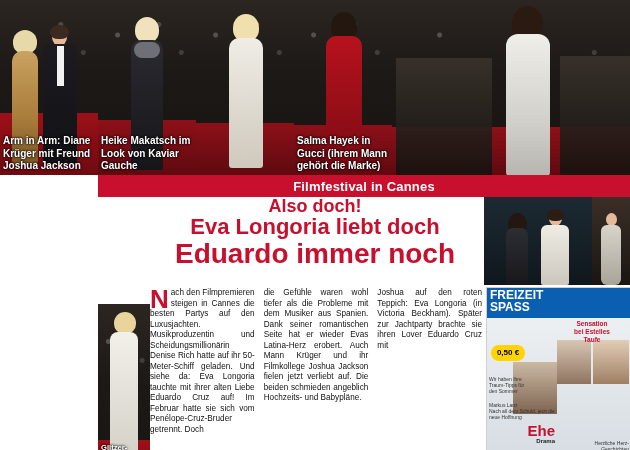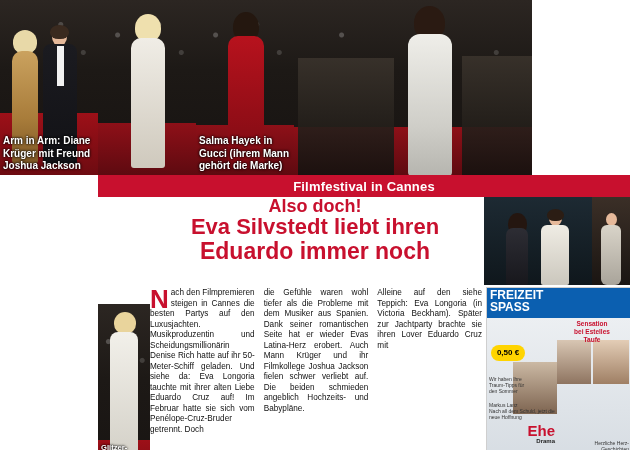--- a/index.html
+++ b/index.html
@@ -41,21 +41,21 @@
     display:flex;align-items:center;justify-content:center;
   }
 
   
   .headline{
     position:absolute;left:150px;top:197px;width:330px;text-align:center;
     color:#c8102e;font-weight:bold;line-height:1.02;
   }
   .headline .l1{font-size:18px;}
   .headline .l2{font-size:22px;margin-top:1px;}
-  .headline .l3{font-size:23px;margin-top:1px;}
+  .headline .l3{font-size:28px;margin-top:1px;}
 
   
   .article{position:absolute;left:150px;top:288px;width:332px;height:150px;
     display:flex;gap:9px;font-size:8.2px;line-height:1.28;color:#111;text-align:justify;}
   .col{width:107px;}
   .dropcap{float:left;font-size:26px;line-height:20px;font-weight:bold;color:#c8102e;
     margin:1px 2px 0 0;}
   .b{font-weight:normal;}
 
   
@@ -102,20 +102,31 @@
 
       <div class="figure" style="left:40px;top:28px;width:40px;height:136px;">
         <div class="head" style="position:absolute;left:12px;top:0;width:15px;height:18px;"></div>
         <div class="hair" style="left:10px;top:-3px;width:19px;height:14px;background:#3a2a1f;"></div>
         <div class="dress" style="left:3px;top:16px;width:34px;height:120px;background:linear-gradient(180deg,#1b1b20,#121216);border-radius:8px 8px 2px 2px;"></div>
         <div style="position:absolute;left:17px;top:18px;width:7px;height:40px;background:#f2f2f2;"></div>
       </div>
       <div class="cap">Arm in Arm: Diane Krüger mit Freund Joshua Jackson</div>
     </div>
 
+    <div class="ph" style="width:98px;height:175px;">
+      <div class="bg crowdbg"></div>
+      <div style="position:absolute;left:0;bottom:0;width:98px;height:55px;background:linear-gradient(180deg,#8e1018,#5e0a10);"></div>
+      <div class="figure" style="left:24px;top:20px;width:50px;height:150px;">
+        <div class="head" style="position:absolute;left:17px;top:2px;width:16px;height:19px;"></div>
+        <div class="hair" style="left:13px;top:-3px;width:24px;height:26px;background:#f0e2bd;"></div>
+        <div class="dress" style="left:9px;top:20px;width:32px;height:130px;background:linear-gradient(180deg,#2a2a30,#15151a);border-radius:10px 10px 3px 3px;"></div>
+        <div style="position:absolute;left:12px;top:22px;width:26px;height:16px;background:#6f6f78;border-radius:8px;"></div>
+      </div>
+      <div class="cap">Heike Makatsch im Look von Kaviar Gauche</div>
+    </div>
 
     <div class="ph" style="width:98px;height:175px;">
       <div class="bg crowdbg"></div>
       <div style="position:absolute;left:0;bottom:0;width:98px;height:52px;background:linear-gradient(180deg,#8e1018,#5e0a10);"></div>
       <div class="figure" style="left:25px;top:16px;width:50px;height:155px;">
         <div class="head" style="position:absolute;left:17px;top:4px;width:16px;height:19px;"></div>
         <div class="hair" style="left:12px;top:-2px;width:26px;height:28px;background:#efe0ae;"></div>
         <div class="dress" style="left:8px;top:22px;width:34px;height:130px;background:linear-gradient(180deg,#f0ede6,#cfc9bd);border-radius:10px 10px 3px 3px;"></div>
       </div>
     </div>
@@ -179,34 +190,34 @@
       <div class="dress" style="left:3px;top:12px;width:20px;height:60px;background:linear-gradient(180deg,#d9d4c9,#a9a49a);border-radius:6px;"></div>
     </div>
   </div>
 
   <div class="band">
     <span>Filmfestival in Cannes</span>
   </div>
 
   <div class="headline">
     <div class="l1">Also doch!</div>
-    <div class="l2">Eva Silvstedt liebt ihren</div>
+    <div class="l2">Eva Longoria liebt doch</div>
     <div class="l3">Eduardo immer noch</div>
   </div>
 
   <div class="article">
     <div class="col">
       <span class="dropcap">N</span><span>ach den Filmpremieren steigen in Cannes die besten Partys auf den Luxusjachten. Musikproduzentin und Scheidungsmillionärin </span><span class="b">Denise Rich</span><span> hatte auf ihr 50-Meter-Schiff geladen. Und siehe da: </span><span class="b">Eva Longoria</span><span> tauchte mit ihrer alten Liebe </span><span class="b">Eduardo Cruz</span><span> auf! Im Februar hatte sie sich vom </span><span class="b">Penélope-Cruz-Bruder</span><span> getrennt. Doch</span>
     </div>
     <div class="col">
       <span>die Gefühle waren wohl tiefer als die Probleme mit dem Musiker aus Spanien. Dank seiner romantischen Seite hat er wieder Evas Latina-Herz erobert.</span>
-      <span>Auch </span><span class="b">Mann Krüger</span><span> und ihr Filmkollege </span><span class="b">Joshua Jackson</span><span> fielen schwer verliebt auf. Die beiden schmieden angeblich Hochzeits- und Babypläne.</span>
+      <span>Auch </span><span class="b">Mann Krüger</span><span> und ihr Filmkollege </span><span class="b">Joshua Jackson</span><span> fielen jetzt verliebt auf. Die beiden schmieden angeblich Hochzeits- und Babypläne.</span>
     </div>
     <div class="col">
-      <span>Alleine auf den siehe Teppich: </span><span class="b">Eva Longoria</span><span> (in Victoria Beckham). Später zur Jachtparty brachte sie ihren </span><span class="b">Lover Eduardo Cruz</span><span> mit</span>
+      <span>Joshua auf den roten Teppich: </span><span class="b">Eva Longoria</span><span> (in Victoria Beckham). Später zur Jachtparty brachte sie ihren </span><span class="b">Lover Eduardo Cruz</span><span> mit</span>
     </div>
   </div>
 
   <div class="promo">
     <div class="promo-top">
       <div class="promo-logo">
         <span>FREIZEIT</span>
         <span>SPASS</span>
       </div>
     </div>

